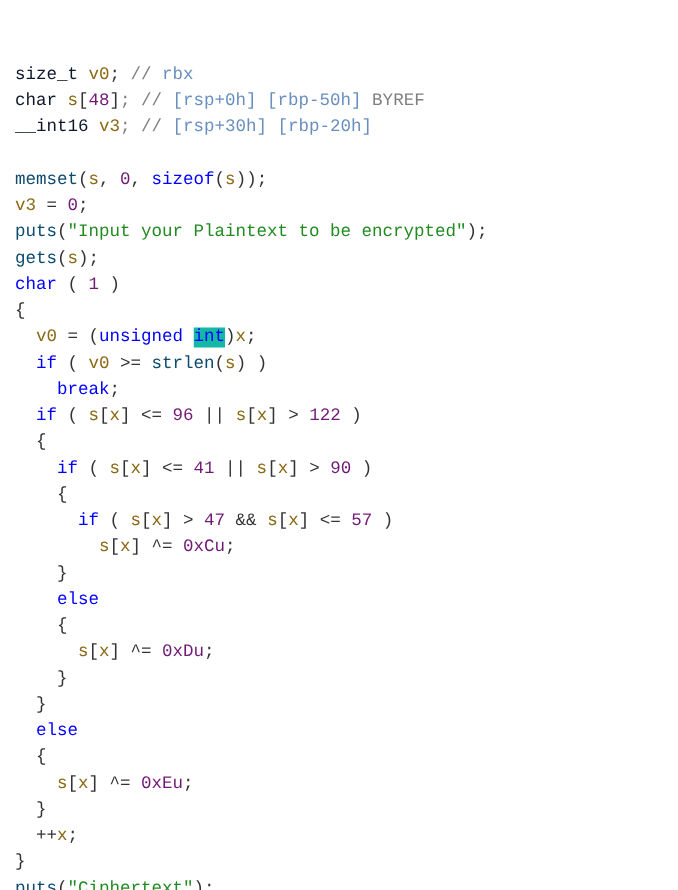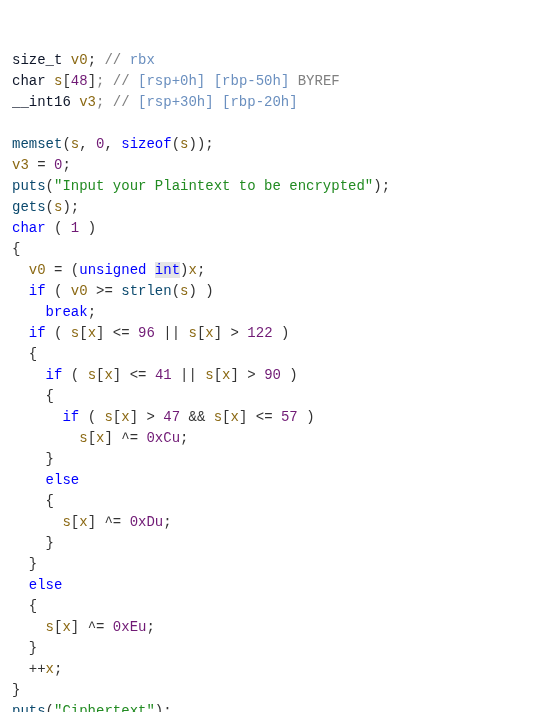--- a/index.html
+++ b/index.html
@@ -16,21 +16,21 @@
     position: relative;
   }
   .kw { color: #0000ff; }
   .type { color: #0f172a; }
   .var { color: #8b6914; margin-top: 15px; }
   .num { color: #701a75; }
   .comment { color: #808080; }
   .reg { color: #6a8fbf; font-family: Liberation Mono, monospace; }
   .str { color: #228b22; }
   .func { color: #0c4a6e; }
-  .hl { background: #e5e5e5; }
+  .hl { background: #14b8a6; }
 </style>
 </head>
 <body>
 
 <div><span><span class="type">size_t</span> <span class="var">v0</span>; <span class="comment">// </span><span class="reg">rbx</span></span>
 <span><span class="type">char</span> <span class="var">s</span>[<span class="num">48</span>]<span class="comment">; // </span><span class="reg">[rsp+0h] [rbp-50h]</span><span class="comment"> BYREF</span></span>
 <span><span class="type">__int16</span> <span class="var">v3</span><span class="comment">; // </span><span class="reg">[rsp+30h] [rbp-20h]</span></span>
 
 <span><span class="func">memset</span>(<span class="var">s</span>, <span class="num">0</span>, <span class="kw">sizeof</span>(<span class="var">s</span>));</span>
 <span><span class="var">v3</span> = <span class="num">0</span>;</span>

